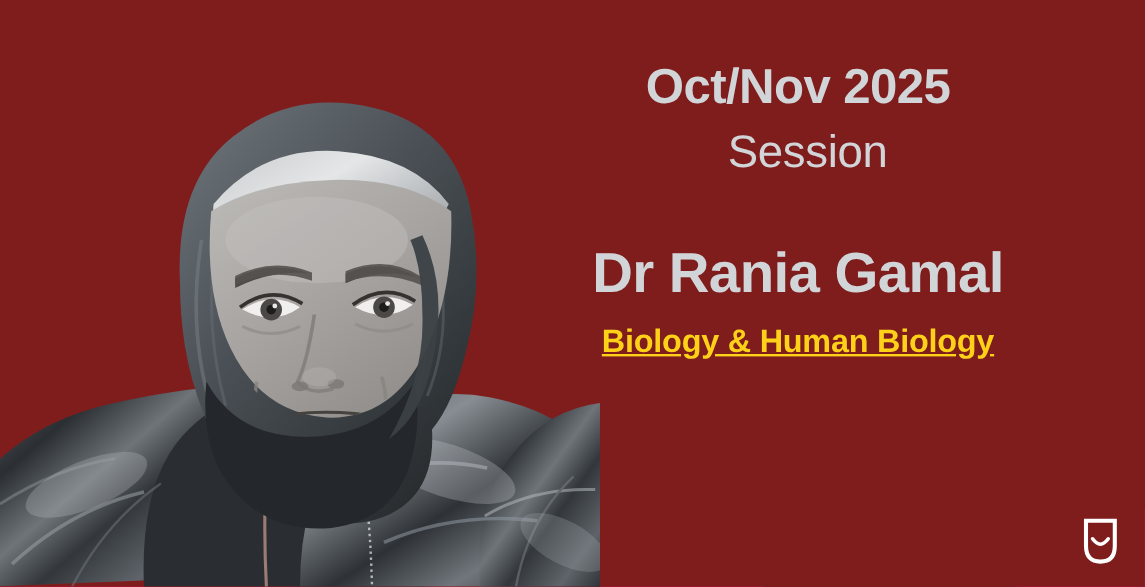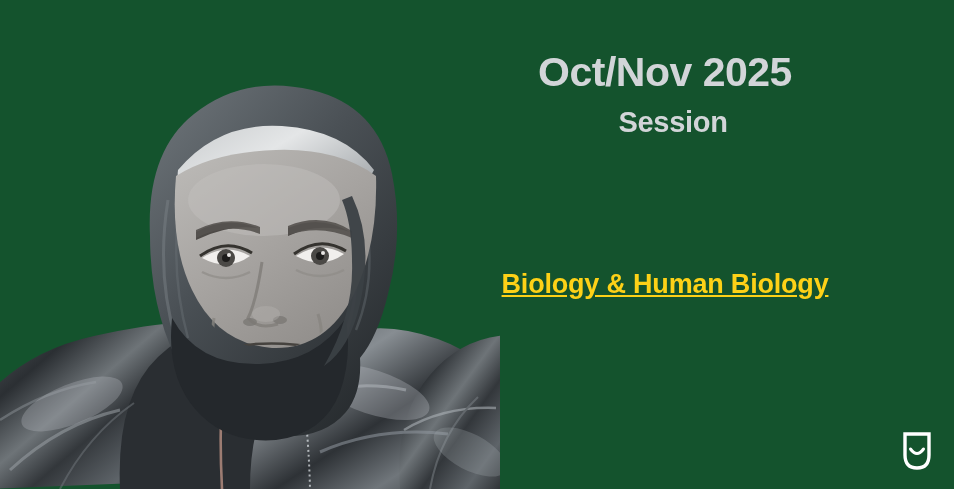--- a/index.html
+++ b/index.html
@@ -6,21 +6,21 @@
   html, body { width:954px; height:489px; overflow:hidden; }
   body {
     font-family: "Liberation Sans", sans-serif;
     background: #C81546;
     position: relative;
   }
   #banner {
     position: relative;
     width: 954px;
     height: 489px;
-    background: #14532d;
+    background: #7f1d1d;
     overflow: hidden;
   }
 
   
   #portrait-wrap {
     position: absolute;
     left: 0;
     top: 0;
     width: 500px;
     height: 489px;
@@ -45,22 +45,22 @@
     font-size: 41px;
     font-weight: 700;
     letter-spacing: -0.5px;
     line-height: 1.0;
   }
   .session-sub {
     position: absolute;
     left: 16px; right: 0;
     top: 108px;
     color: #D2D5D8;
-    font-size: 29px;
-    font-weight: 700;
+    font-size: 38px;
+    font-weight: 400;
     letter-spacing: -0.3px;
     line-height: 1.0;
   }
   .tutor-name {
     position: absolute;
     left: 0; right: 0;
     top: 203px;
     color: #D2D5D8;
     font-size: 47px;
     font-weight: 700;
@@ -249,20 +249,21 @@
         <ellipse cx="266" cy="400" rx="32" ry="16" fill="#b0aeab" opacity="0.35"></ellipse>
       </g>
 
       <path d="M352 196 q22 46 8 108 q-10 44 -36 62 q30 -52 28 -104 q0 -38 -10 -62 Z" fill="#3b4045" opacity="0.95"></path>
     </svg>
   </div>
 
   <div id="text-block">
     <div class="session-head">Oct/Nov 2025</div>
     <div class="session-sub">Session</div>
+    <div class="tutor-name">Dr Rania Gamal</div>
     <div class="tutor-subjects">Biology &amp; Human Biology</div>
   </div>
 
   <div id="logo">
     <svg id="logo-mark" width="30" height="40" viewBox="0 0 30 40">
       <path d="M3 3 L27 3 L27 24 Q27 37 15 37 Q3 37 3 24 Z" fill="none" stroke="#FFFFFF" stroke-width="3.4"></path>
       <path d="M8.5 18 Q15 27 21.5 18" fill="none" stroke="#FFFFFF" stroke-width="3" stroke-linecap="round"></path>
     </svg>
   </div>
 

